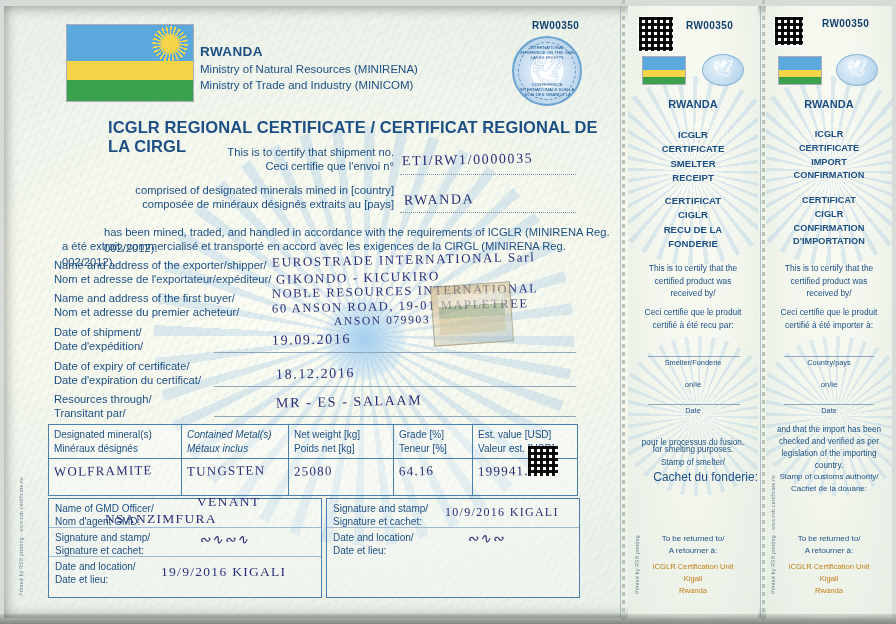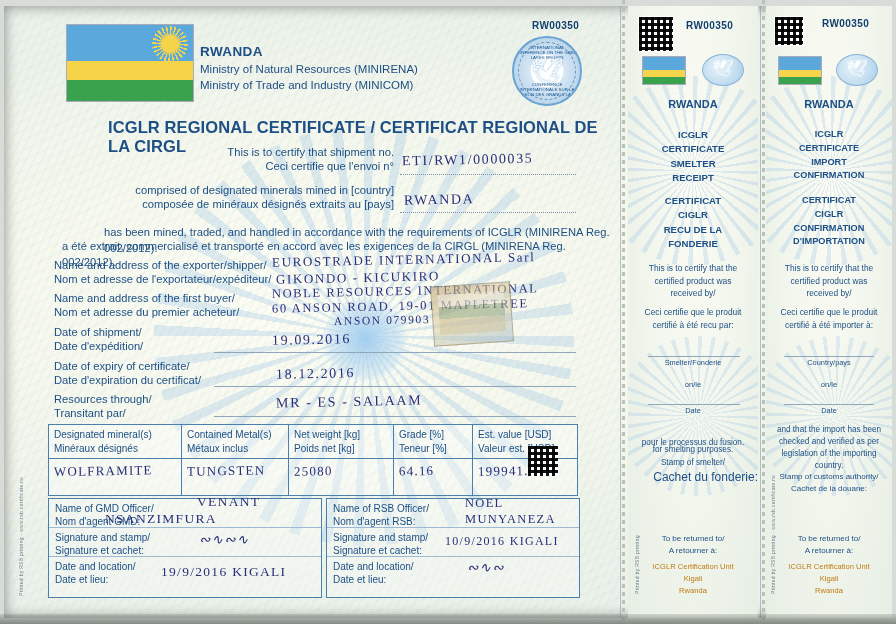--- a/index.html
+++ b/index.html
@@ -429,21 +429,21 @@
     <div class="line" style="left:210px; top:410px; width:362px;"></div>
     <div class="hw" style="left:272px; top:388px;">MR  -  ES  -  SALAAM</div>
 
     <table class="mtable">
       <tbody>
           <tr>
         <td style="width:122px;">
           <span>Designated mineral(s)</span><br>
           <span>Minéraux désignés</span>
         </td>
-        <td style="width:96px;">
+        <td style="width:96px;font-style:italic;">
           <span>Contained Metal(s)</span><br>
           <span>Métaux inclus</span>
         </td>
         <td style="width:94px;">
           <span>Net weight [kg]</span><br>
           <span>Poids net [kg]</span>
         </td>
         <td style="width:68px;">
           <span>Grade [%]</span><br>
           <span>Teneur [%]</span>
@@ -489,25 +489,20 @@
       </div>
       <div class="row">
         <span>Date and location/</span><br>
         <span>Date et lieu:</span>
         <span class="hv" style="left:112px; top:6px;">19/9/2016  KIGALI</span>
       </div>
     </div>
 
     <div class="obox" style="left:322px; top:492px; width:252px; height:98px;">
       <div class="row">
-        <span>Name of RSB Officer/</span><br>
-        <span>Nom d'agent RSB:</span>
-        <span class="hv" style="left:138px; top:-4px; font-size:12.5px;">NOEL MUNYANEZA</span>
-      </div>
-      <div class="row">
         <span>Signature and stamp/</span><br>
         <span>Signature et cachet:</span>
         <span class="hv" style="left:118px; top:6px; font-size:12px;">10/9/2016 KIGALI</span>
       </div>
       <div class="row">
         <span>Date and location/</span><br>
         <span>Date et lieu:</span>
         <span class="hv" style="left:140px; top:2px; font-style:italic;">∾∿∾</span>
       </div>
     </div>

